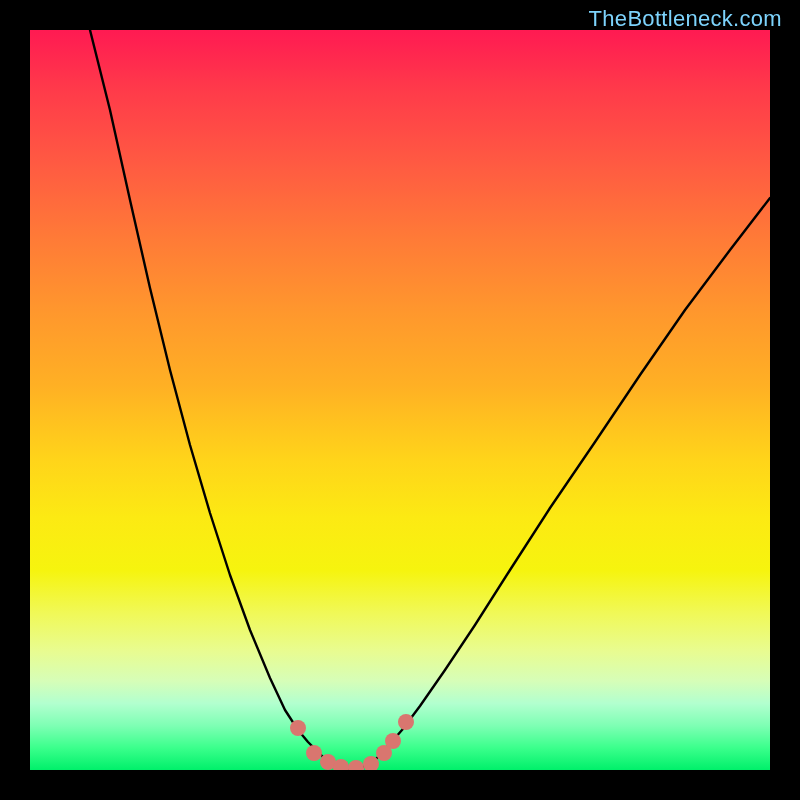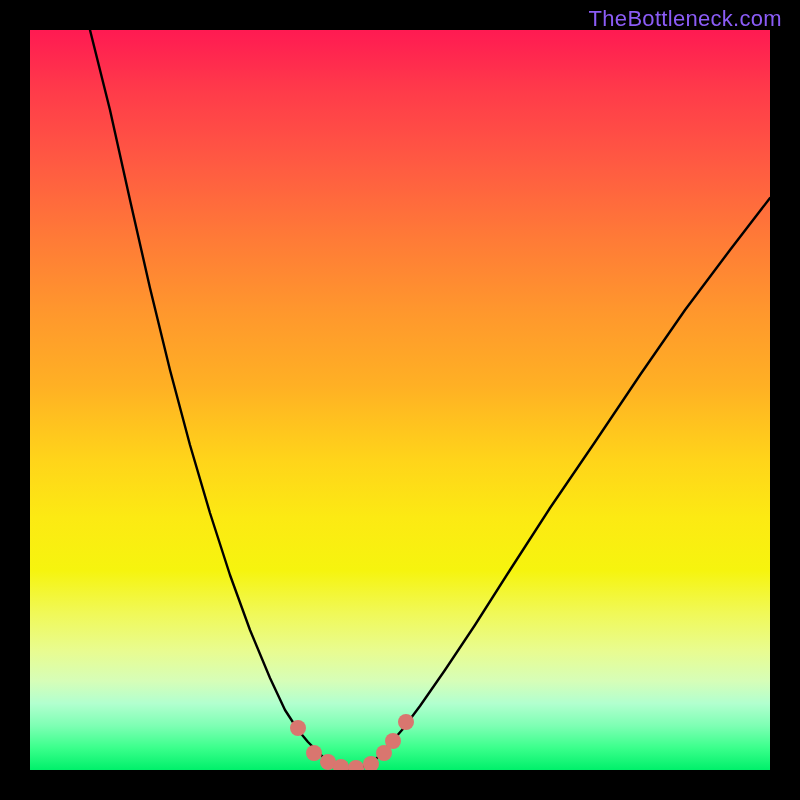--- a/index.html
+++ b/index.html
@@ -49,21 +49,21 @@
     position: absolute;
     left: 0;
     top: 0;
     width: 740px;
     height: 740px;
   }
   .watermark {
     position: absolute;
     top: 6px;
     right: 18px;
-    color: #8b5cf6;
+    color: #7dd3fc;
     font-size: 22px;
     font-weight: 500;
     letter-spacing: 0.3px;
     user-select: none;
   }
 </style>
 </head>
 <body>
 
 <div class="frame">

